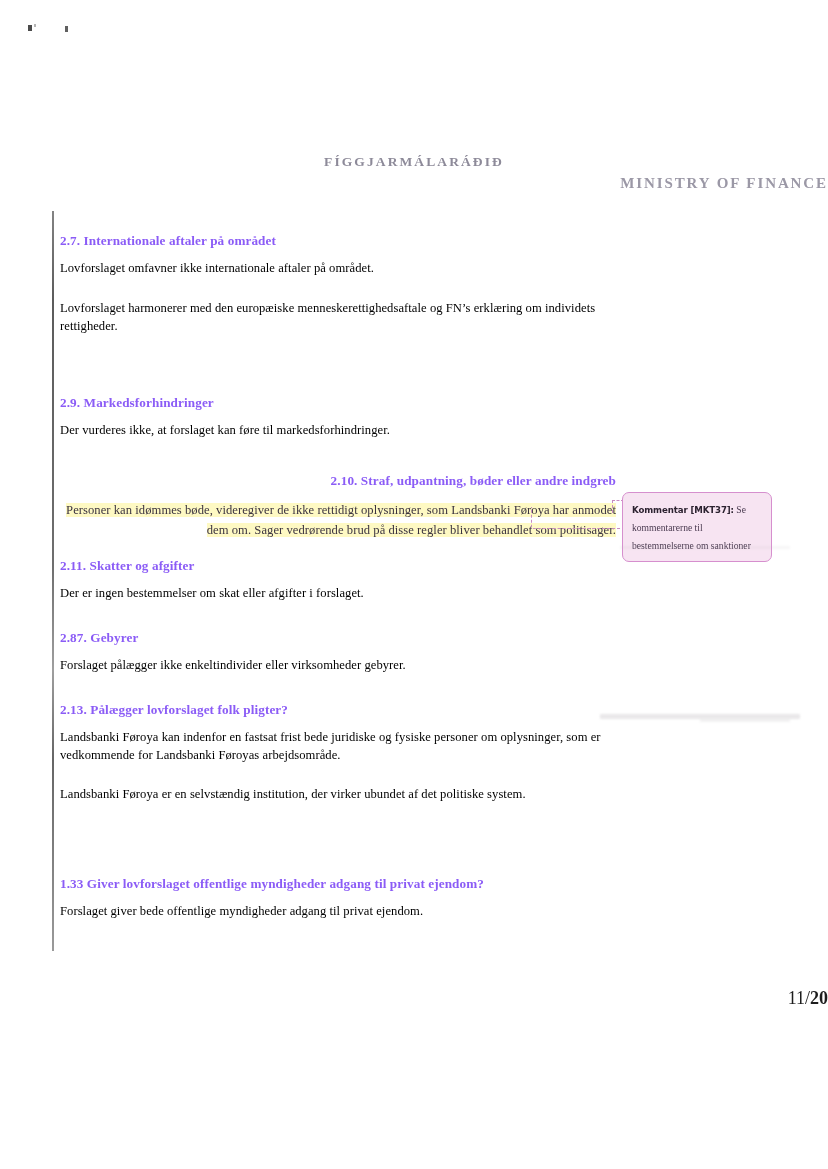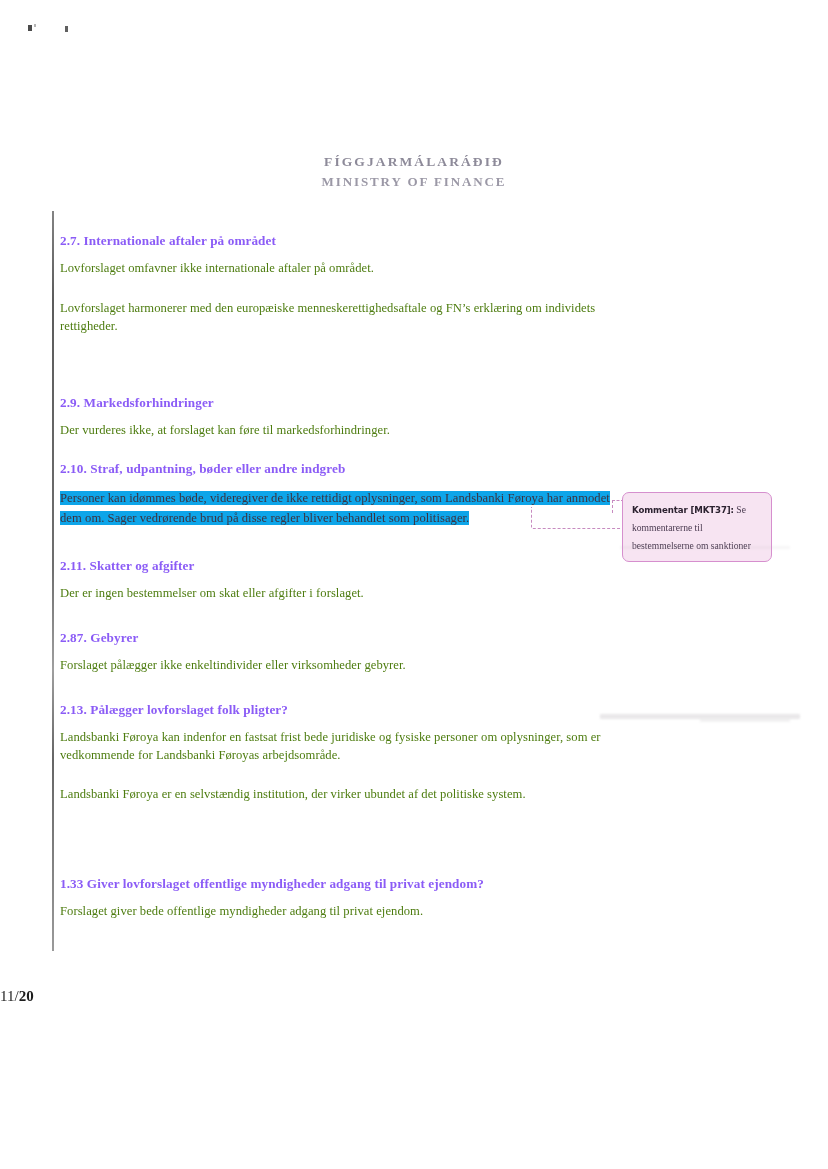--- a/index.html
+++ b/index.html
@@ -46,27 +46,28 @@
     font-size: 13.5px;
     font-weight: 700;
     letter-spacing: 2.1px;
     color: #8d8a99;
     font-variant: small-caps;
     text-transform: uppercase;
     display: block;
   }
   #ministry-name-en {
     font-family: "Liberation Serif", "DejaVu Serif", serif;
-    font-size: 13px;
+    font-size: 15px;
     font-weight: 700;
     letter-spacing: 1.9px;
     color: #9b98a6;
     text-transform: uppercase;
     display: block;
     margin-top: 3px;
+    text-align: right;
   }
 
   
   #change-bar {
     position: absolute;
     left: 52px;
     top: 211px;
     width: 2px;
     height: 740px;
     background: linear-gradient(to bottom,
@@ -92,40 +93,40 @@
     color: #8b5cf6;
     margin: 0 0 11px 0;
     line-height: 1.32;
     letter-spacing: .1px;
   }
 
   p.sec-body {
     font-family: "Liberation Serif", "DejaVu Serif", serif;
     font-size: 12.6px;
     font-weight: 400;
-    color: #4d7c0f;
+    color: #000000;
     margin: 0;
     line-height: 1.42;
     letter-spacing: .05px;
   }
 
   
   #sec-2-7  { position: absolute; left: 0;  top: 0;   width: 556px; }
   #sec-2-8  { position: absolute; left: 0;  top: 68px;  width: 556px; }
   #sec-2-9  { position: absolute; left: 0;  top: 162px; width: 556px; }
-  #sec-2-10 { position: absolute; left: 0;  top: 228px; width: 556px; }
+  #sec-2-10 { position: absolute; left: 0;  top: 240px; width: 556px; text-align: right; }
   #sec-2-11 { position: absolute; left: 0;  top: 325px; width: 556px; }
   #sec-2-12 { position: absolute; left: 0;  top: 397px; width: 556px; }
   #sec-2-13 { position: absolute; left: 0;  top: 469px; width: 556px; }
   #sec-2-14 { position: absolute; left: 0;  top: 554px; width: 556px; }
   #sec-2-15 { position: absolute; left: 0;  top: 643px; width: 556px; }
 
   
   p.highlighted {
-    background: #0ea5e9;
+    background: #fef9c3;
     display: inline;
     box-decoration-break: clone;
     -webkit-box-decoration-break: clone;
     color: #3b3340;
   }
   .hl-wrap { display: block; }
 
   
   #comment-anchor-line {
     position: absolute;
@@ -183,23 +184,23 @@
   #smudge-1 { left: 600px; top: 714px; width: 200px; height: 5px; }
   #smudge-2 { left: 700px; top: 719px; width: 90px;  height: 3px; opacity:.18; }
   #smudge-3 { left: 620px; top: 546px; width: 170px; height: 3px; opacity:.12; }
 
   
   #page-footer {
     position: absolute;
     left: 0;
     top: 988px;
     width: 828px;
-    text-align: left;
-    font-family: "Liberation Serif", "DejaVu Serif", serif;
-    font-size: 15px;
+    text-align: right;
+    font-family: "Liberation Serif", "DejaVu Serif", serif;
+    font-size: 18px;
     color: #1d1d1d;
   }
   #page-footer .pg-current { font-weight: 400; }
   #page-footer .pg-sep     { font-weight: 400; }
   #page-footer .pg-total   { font-weight: 700; }
 </style>
 </head>
 <body>
 
 <div id="page">

